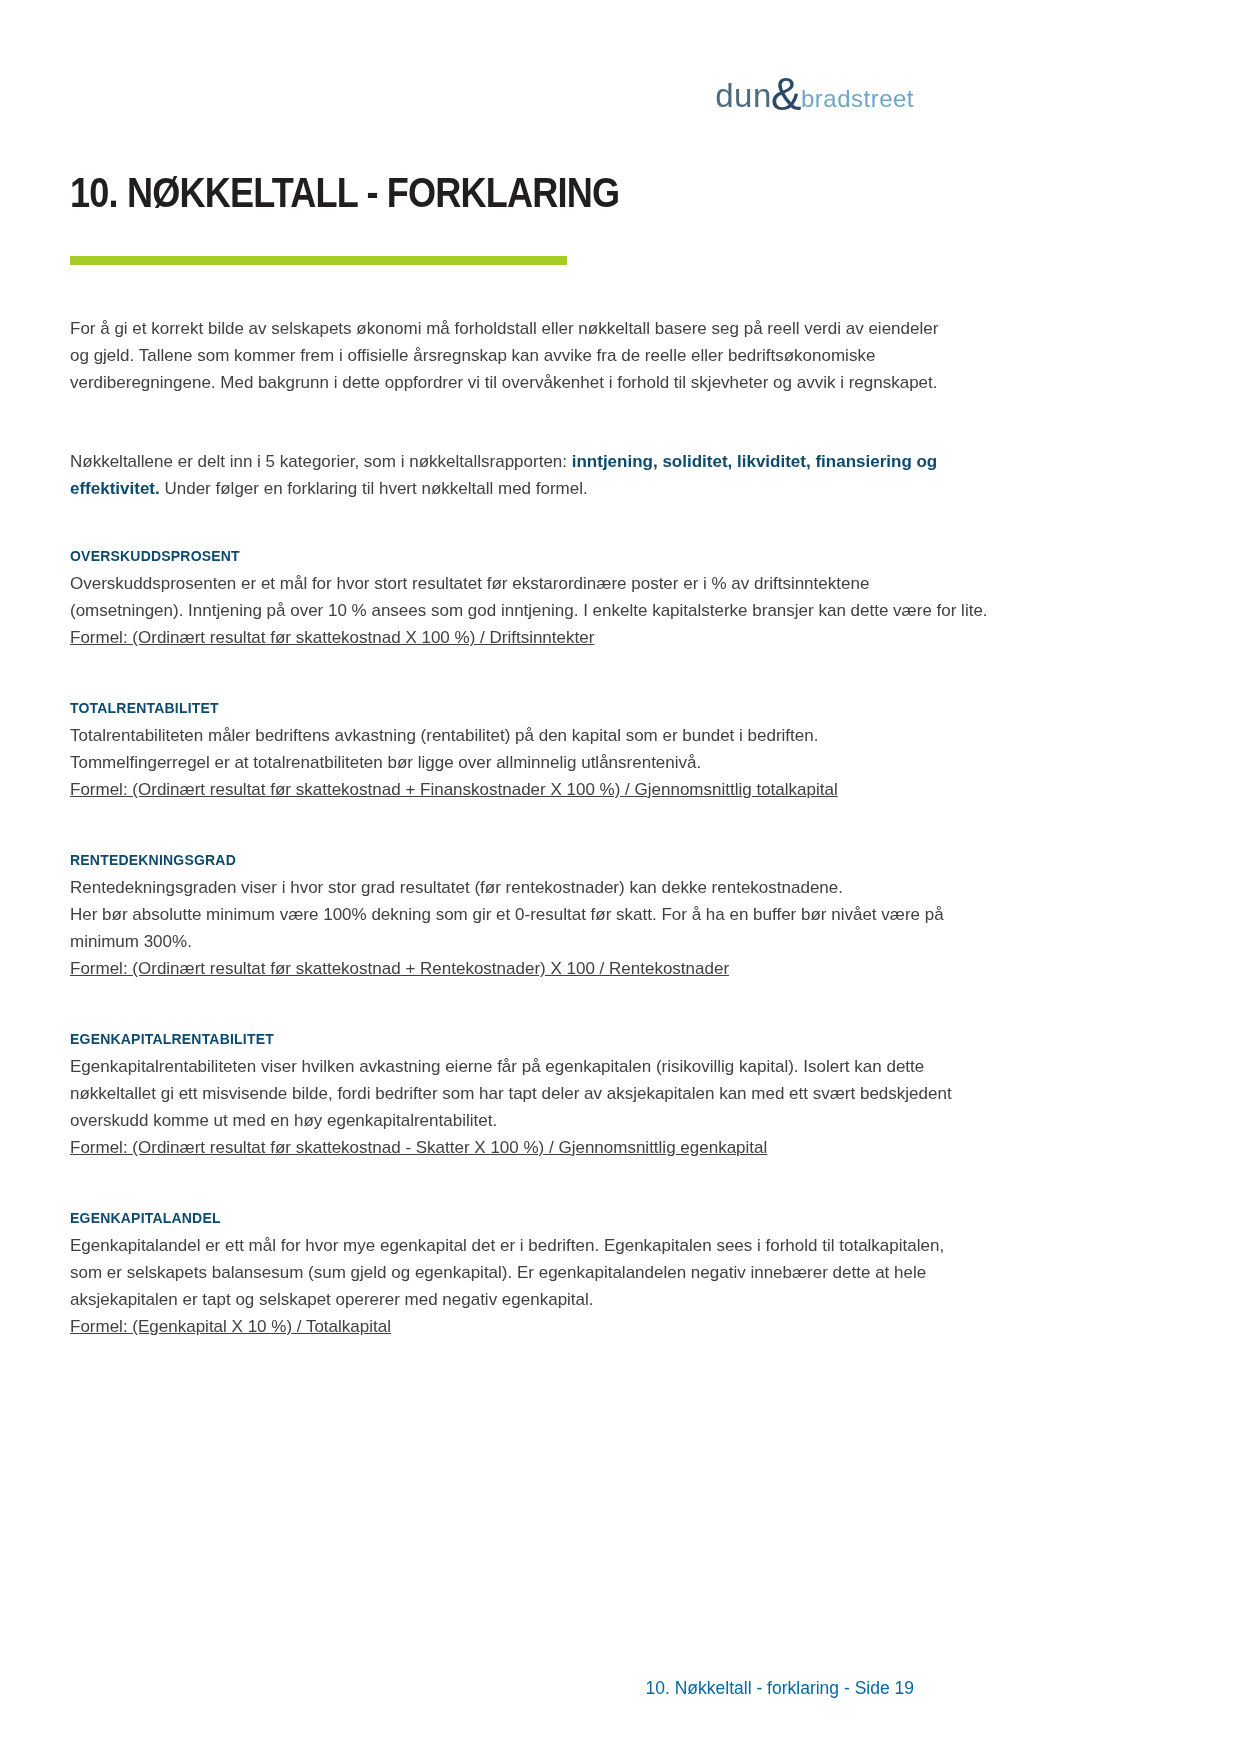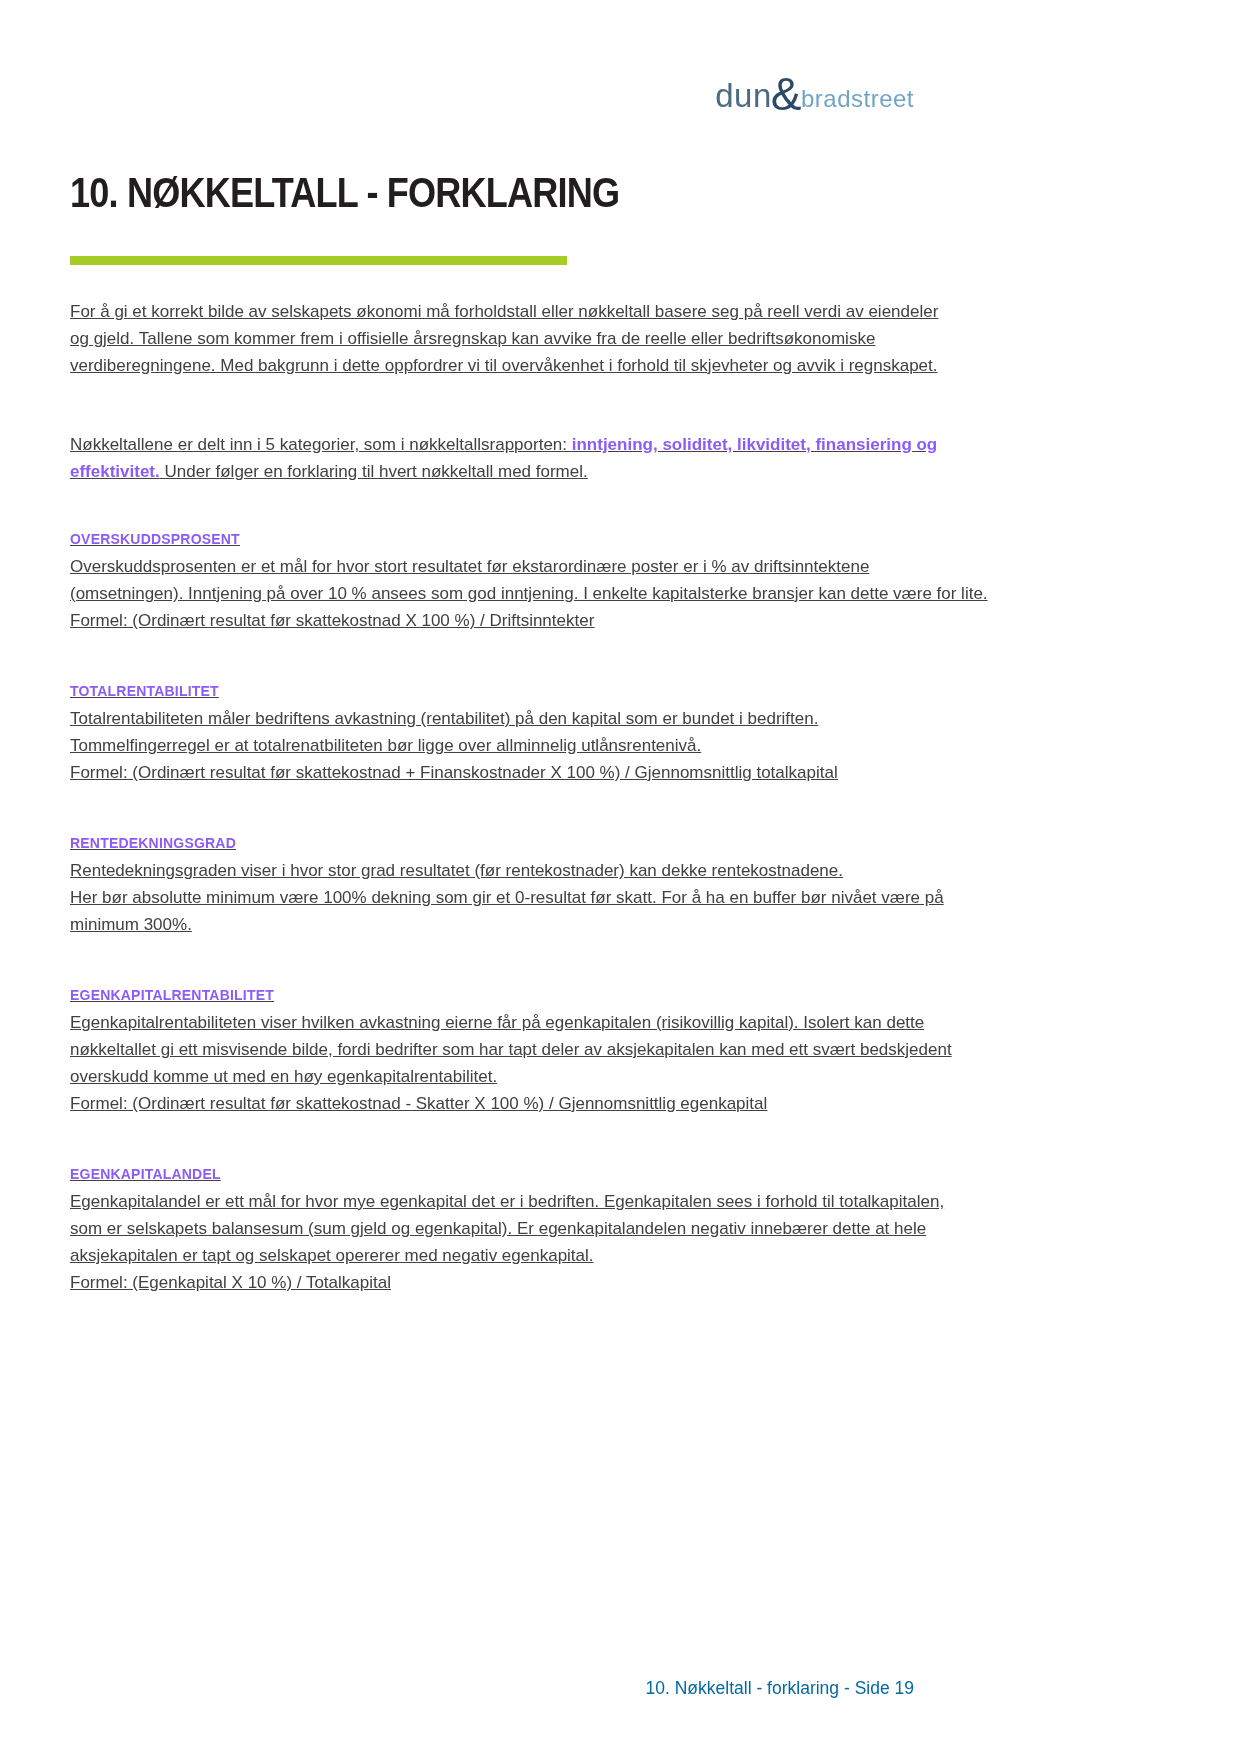--- a/index.html
+++ b/index.html
@@ -49,30 +49,29 @@
     position: absolute;
     left: 70px;
     top: 256px;
     width: 497px;
     height: 9px;
     background: #a5cd25;
   }
   .content {
     position: absolute;
     left: 70px;
-    top: 298px;
+    top: 315px;
     width: 1090px;
     font-size: 17px;
     line-height: 27px;
     color: #414042;
-    text-decoration: underline;
   }
   .para1 { margin-bottom: 52px; }
   .para2 { margin-bottom: 41px; }
-  .para2 b, .section h2 { color: #8b5cf6; }
+  .para2 b, .section h2 { color: #0c4a6e; }
   .section { margin-bottom: 44px; }
   .section h2 {
     font-size: 14px;
     line-height: 27px;
     font-weight: 700;
     letter-spacing: 0.2px;
   }
   .formula { text-decoration: underline; }
   .footer {
     position: absolute;
@@ -111,20 +110,21 @@
 
     <div class="section">
       <h2>TOTALRENTABILITET</h2>
       <p>Totalrentabiliteten måler bedriftens avkastning (rentabilitet) på den kapital som er bundet i bedriften.<br>Tommelfingerregel er at totalrenatbiliteten bør ligge over allminnelig utlånsrentenivå.</p>
       <p class="formula">Formel: (Ordinært resultat før skattekostnad + Finanskostnader X 100 %) / Gjennomsnittlig totalkapital</p>
     </div>
 
     <div class="section">
       <h2>RENTEDEKNINGSGRAD</h2>
       <p>Rentedekningsgraden viser i hvor stor grad resultatet (før rentekostnader) kan dekke rentekostnadene.<br>Her bør absolutte minimum være 100% dekning som gir et 0-resultat før skatt. For å ha en buffer bør nivået være på<br>minimum 300%.</p>
+      <p class="formula">Formel: (Ordinært resultat før skattekostnad + Rentekostnader) X 100 / Rentekostnader</p>
     </div>
 
     <div class="section">
       <h2>EGENKAPITALRENTABILITET</h2>
       <p>Egenkapitalrentabiliteten viser hvilken avkastning eierne får på egenkapitalen (risikovillig kapital). Isolert kan dette<br>nøkkeltallet gi ett misvisende bilde, fordi bedrifter som har tapt deler av aksjekapitalen kan med ett svært bedskjedent<br>overskudd komme ut med en høy egenkapitalrentabilitet.</p>
       <p class="formula">Formel: (Ordinært resultat før skattekostnad - Skatter X 100 %) / Gjennomsnittlig egenkapital</p>
     </div>
 
     <div class="section">
       <h2>EGENKAPITALANDEL</h2>

